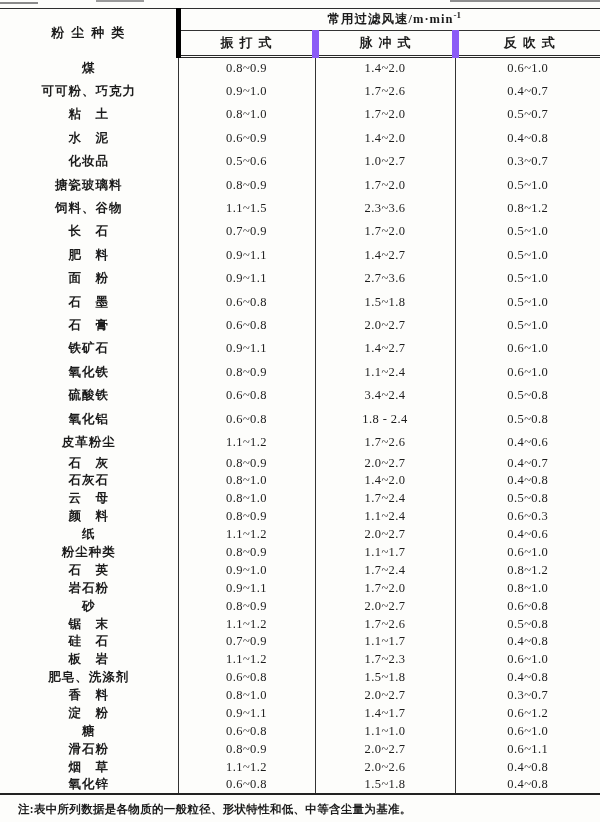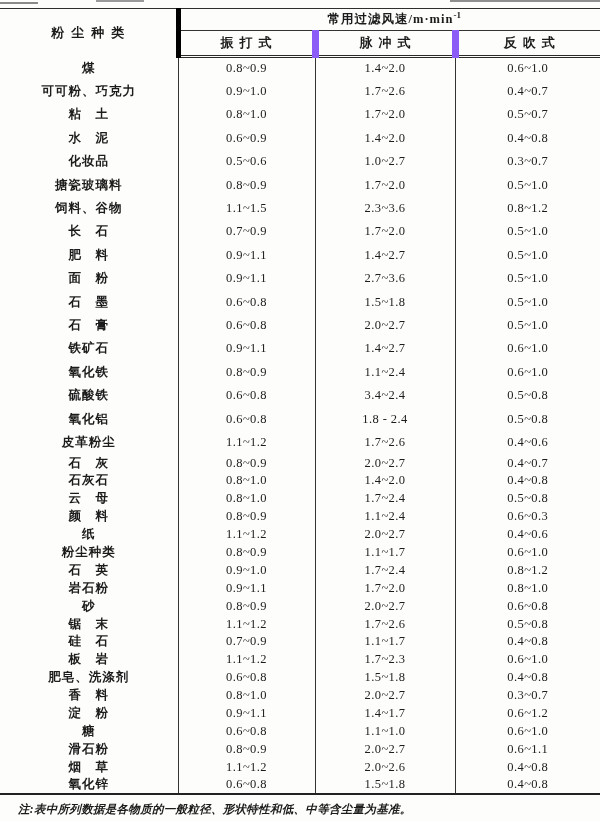--- a/index.html
+++ b/index.html
@@ -75,21 +75,20 @@
     letter-spacing: 0.4px;
   }
   tr.loose { height: 23.4px; }
   tr.tight { height: 17.9px; }
 
   .note {
     margin: 7px 0 0 18px;
     font-size: 11.5px;
     font-weight: bold;
     letter-spacing: 0.3px;
-    font-style: italic;
   }
 </style>
 </head>
 <body>
 
 <div class="page">
   <div class="artifact artifact-tl"></div>
   <div class="artifact artifact-tm"></div>
   <div class="artifact artifact-tr"></div>
 

